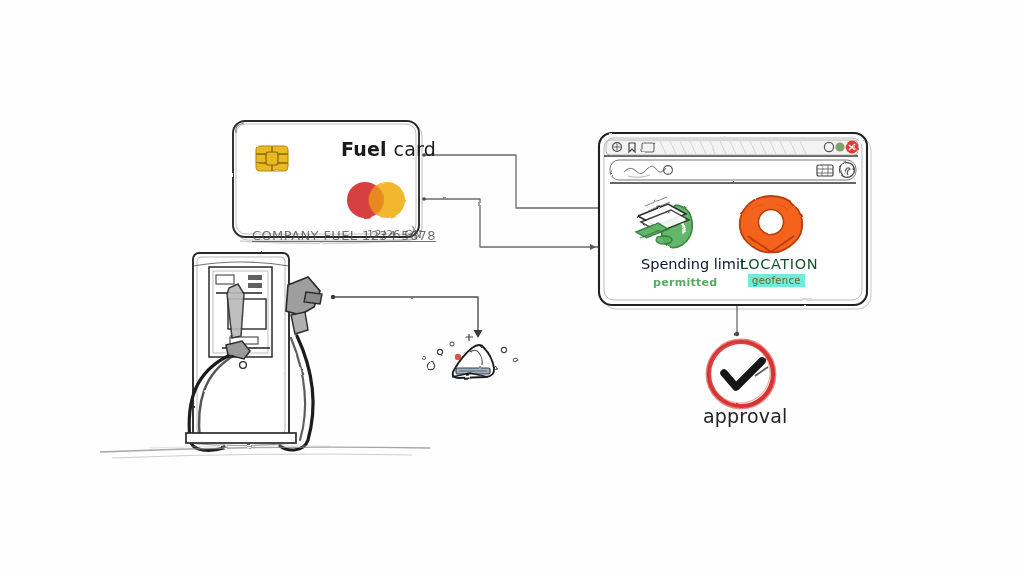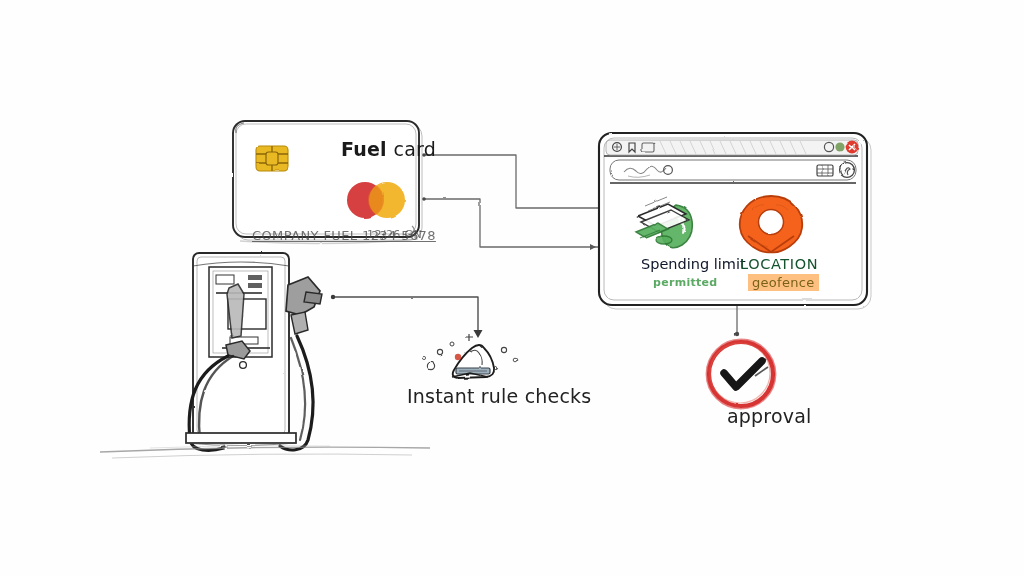--- a/index.html
+++ b/index.html
@@ -77,42 +77,41 @@
   .lbl-loc {
     left: 740px;
     top: 256px;
     font-size: 14.5px;
     color: #14532d;
     letter-spacing: .6px;
   }
   .lbl-loc-sub {
     left: 748px;
     top: 274px;
-    font-size: 13px;
+    font-size: 10px;
     color: #6b5000;
     letter-spacing: .3px;
-    background: #fdba74;
+    background: #5eead4;
     padding: 1px 4px;
     filter: blur(.45px);
     opacity: .9;
   }
   .lbl-checks {
     left: 407px;
     top: 385px;
     font-size: 19px;
     color: #222;
     letter-spacing: .2px;
   }
   .lbl-approval {
     left: 703px;
     top: 405px;
     font-size: 19px;
     color: #222;
     letter-spacing: .2px;
-    margin-left: 24px;
   }
 </style>
 </head>
 <body>
 
 <div id="stage">
 
   <svg class="layer" viewBox="0 0 1024 576" xmlns="http://www.w3.org/2000/svg">
     <defs>
       <filter id="rough" x="-20%" y="-20%" width="140%" height="140%">
@@ -336,17 +335,16 @@
   <div class="lbl lbl-cardexp">12/26 GN</div>
 
   <div class="lbl lbl-spend">Spending limit</div>
 
   <div class="lbl lbl-spend-sub">permitted</div>
 
   <div class="lbl lbl-loc">LOCATION</div>
 
   <div class="lbl lbl-loc-sub">geofence</div>
 
-  <div class="lbl lbl-checks">Instant rule checks</div>
 
   <div class="lbl lbl-approval">approval</div>
 
 </div>
 
 </body></html>

